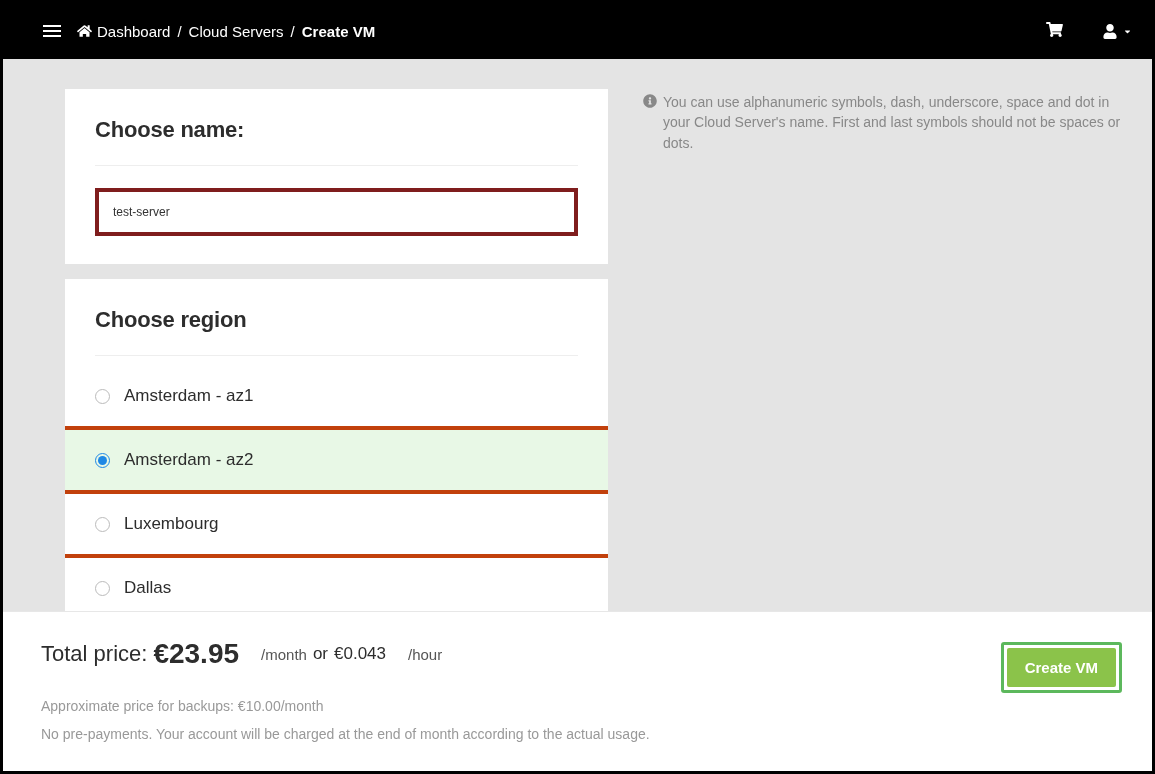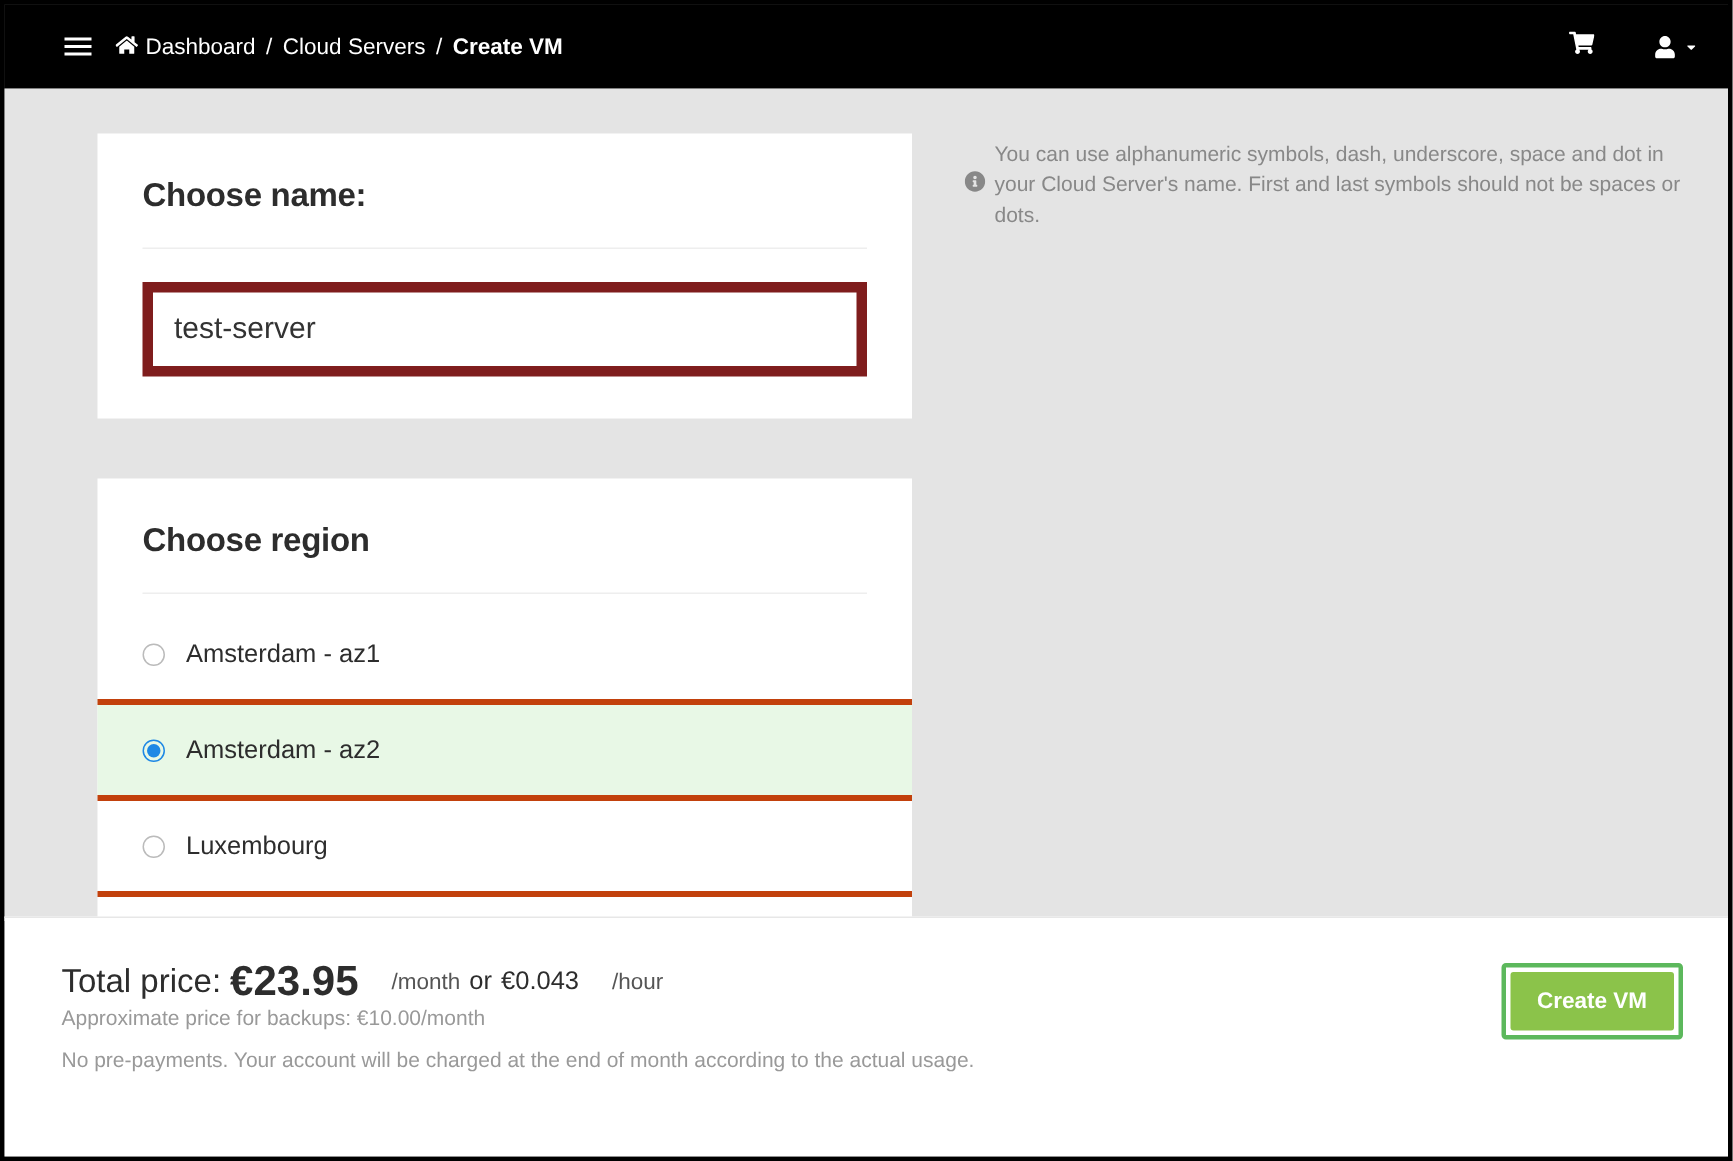--- a/index.html
+++ b/index.html
@@ -15,51 +15,51 @@
     .breadcrumbs .home-icon svg { width: 15px; height: 14px; fill: #fff; vertical-align: -1px; }
     .breadcrumbs .sep { color: #fff; margin: 0 2px; }
     .breadcrumbs .current { font-weight: 700; }
     .breadcrumbs a { color: #fff; text-decoration: none; }
     .topbar-right { display: flex; align-items: center; gap: 40px; }
     .topbar-right svg { fill: #fff; }
     .user-menu { display: flex; align-items: center; gap: 6px; cursor: pointer; }
     
     .content-area { background: #e4e4e4; height: 555px; padding: 30px 30px 0 38px; display: flex; gap: 35px; overflow: hidden; }
     
-    .main-col { width: 567px; display: flex; flex-direction: column; gap: 40px; padding-left: 24px; }
+    .main-col { width: 567px; display: flex; flex-direction: column; gap: 15px; padding-left: 24px; }
     .card { background: #fff; padding: 28px 30px; }
     .card h2 { font-size: 22px; font-weight: 600; color: #2d2d2d; letter-spacing: -0.2px; }
     .card hr { border: none; border-top: 1px solid #eee; margin: 22px 0; }
     
-    .name-input { width: 100%; border: 7px solid #7f1d1d; padding: 13px 14px; font-size: 20px; color: #333; outline: none; }
+    .name-input { width: 100%; border: 4px solid #7f1d1d; padding: 13px 14px; font-size: 12px; color: #333; outline: none; }
     
     .region-card { padding: 28px 0 0 0; }
     .region-card h2 { margin: 0 30px; }
     .region-card hr { margin: 22px 30px; }
     .region-option { padding: 20px 30px; border-top: 4px solid #c2410c; display: flex; align-items: center; gap: 14px; cursor: pointer; font-size: 17px; color: #2d2d2d; }
     .region-option:first-of-type { border-top: none; padding-top: 8px; }
     .region-option.selected { background: #e8f8e6; }
     .radio { width: 15px; height: 15px; border-radius: 50%; border: 1px solid #bbb; display: inline-flex; align-items: center; justify-content: center; flex-shrink: 0; }
     .radio.checked { border-color: #1e88e5; }
     .radio.checked::after { content: ''; width: 9px; height: 9px; border-radius: 50%; background: #1e88e5; }
     
     .side-col { flex: 1; padding-top: 3px; }
-    .info-box { color: #888; font-size: 14px; line-height: 1.45; display: flex; gap: 6px; align-items: center; }
+    .info-box { color: #888; font-size: 14px; line-height: 1.45; display: flex; gap: 6px; }
     .info-box .info-icon { flex-shrink: 0; margin-top: 1px; }
     .info-box .info-icon svg { width: 14px; height: 14px; fill: #888; }
     
     .footer { background: #fff; position: absolute; left: 0; right: 0; bottom: 0; height: 160px; padding: 26px 30px 0 38px; display: flex; justify-content: space-between; align-items: flex-start; border-top: 1px solid #e7e7e7; }
     .price-block {}
     .price-line { display: flex; align-items: center; gap: 6px; color: #2d2d2d; flex-wrap: wrap; }
     .price-label { font-size: 22px; font-weight: 500; }
     .price-main { font-size: 28px; font-weight: 700; }
     .price-unit { font-size: 15px; color: #555; margin-left: 16px; }
     .price-or { font-size: 17px; color: #2d2d2d; }
     .price-hourly { font-size: 17px; font-weight: 400; color: #2d2d2d; }
-    .price-block .sub { color: #999; font-size: 14px; margin-top: 0; }
+    .price-block .sub { color: #999; font-size: 14px; margin-top: 28px; }
     .price-block .sub2 { color: #999; font-size: 14px; margin-top: 12px; text-align: right; }
     
     .create-btn-wrap { border: 3px solid #5cb85c; padding: 3px; border-radius: 3px; margin-top: 4px; }
     .create-btn { background: #8bc34a; color: #fff; border: none; padding: 11px 18px; font-size: 15px; font-weight: 700; cursor: pointer; border-radius: 2px; }
   </style>
 </head>
 <body>
 
 <div class="viewport">
   <div class="topbar">

